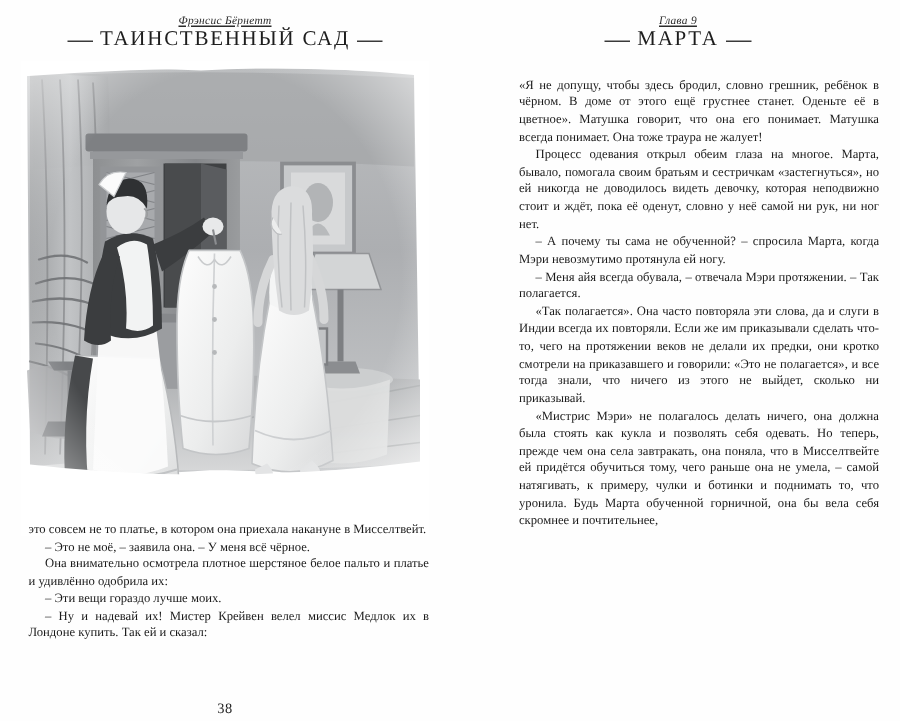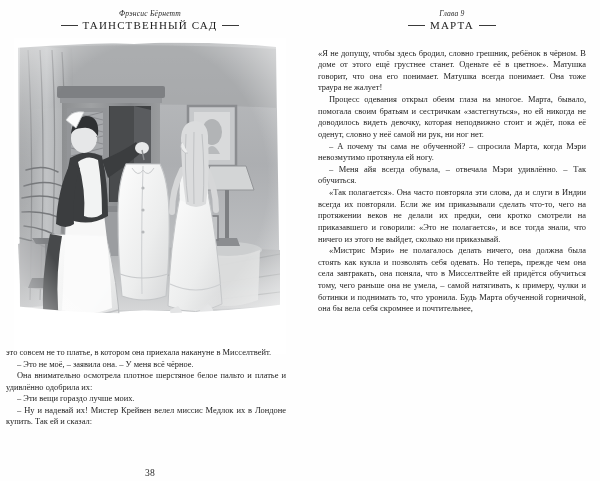--- a/index.html
+++ b/index.html
@@ -39,35 +39,36 @@
     line-height: 1.05;
     margin-bottom: 6px;
   }
   .rh-author {
     font-style: italic;
     font-size: 7.6px;
     letter-spacing: .2px;
     color: #2a2a2a;
     display: block;
     margin-bottom: 2px;
+    text-decoration: underline;
   }
   .rh-title-row {
     display: flex;
     align-items: center;
     justify-content: center;
     gap: 5px;
   }
   .rh-rule {
     display: block;
     width: 17px;
     height: 1px;
     background: #3a3a3a;
   }
   .rh-title {
-    font-size: 11px;
+    font-size: 14px;
     letter-spacing: 1.15px;
     text-transform: uppercase;
     color: #1d1d1d;
     white-space: nowrap;
   }
 
   
   .illustration {
     position: relative;
     width: 272px;
@@ -86,28 +87,28 @@
     text-align-last: left;
     hyphens: manual;
     color: #1a1a1a;
   }
   .body-text p { margin: 0; }
   .body-text p.indent { text-indent: 11px; }
   .body-text p.noindent { text-indent: 0; }
 
   .left-text {
     position: absolute;
-    left: 6px;
+    left: 19px;
     right: 14px;
     top: 347px;
   }
   .left-text .body-text { line-height: 11.5px; }
 
   .right-col { margin-top: 16px; }
-  .right-col .body-text { line-height: 11.62px; }
+  .right-col .body-text { line-height: 11.62px; margin-left: 28px; }
 
   
   .folio {
     position: absolute;
     bottom: 3px;
     left: 0;
     right: 0;
     text-align: center;
     font-size: 9.6px;
     color: #1f1f1f;
@@ -321,21 +322,21 @@
         <span class="rh-title">МАРТА</span>
         <span class="rh-rule"></span>
       </span>
     </div>
 
     <div class="right-col">
       <div class="body-text">
         <p class="noindent">«Я не допущу, чтобы здесь бродил, словно грешник, ребёнок в чёрном. В доме от этого ещё грустнее станет. Оденьте её в цветное». Матушка говорит, что она его понимает. Матушка всегда понимает. Она тоже траура не жалует!</p>
         <p class="indent">Процесс одевания открыл обеим глаза на многое. Марта, бывало, помогала своим братьям и сестричкам «застегнуться», но ей никогда не доводилось видеть девочку, которая неподвижно стоит и ждёт, пока её оденут, словно у неё самой ни рук, ни ног нет.</p>
         <p class="indent">– А почему ты сама не обученной? – спросила Марта, когда Мэри невозмутимо протянула ей ногу.</p>
-        <p class="indent">– Меня айя всегда обувала, – отвечала Мэри удивлённо. – Так обучиться.</p>
+        <p class="indent">– Меня айя всегда обувала, – отвечала Мэри протяжении. – Так полагается.</p>
         <p class="indent">«Так полагается». Она часто повторяла эти слова, да и слуги в Индии всегда их повторяли. Если же им приказывали сделать что-то, чего на протяжении веков не делали их предки, они кротко смотрели на приказавшего и говорили: «Это не полагается», и все тогда знали, что ничего из этого не выйдет, сколько ни приказывай.</p>
         <p class="indent">«Мистрис Мэри» не полагалось делать ничего, она должна была стоять как кукла и позволять себя одевать. Но теперь, прежде чем она села завтракать, она поняла, что в Мисселтвейте ей придётся обучиться тому, чего раньше она не умела, – самой натягивать, к примеру, чулки и ботинки и поднимать то, что уронила. Будь Марта обученной горничной, она бы вела себя скромнее и почтительнее,</p>
       </div>
     </div>
 
   </div>
 
 </div>
 
 </body></html>

